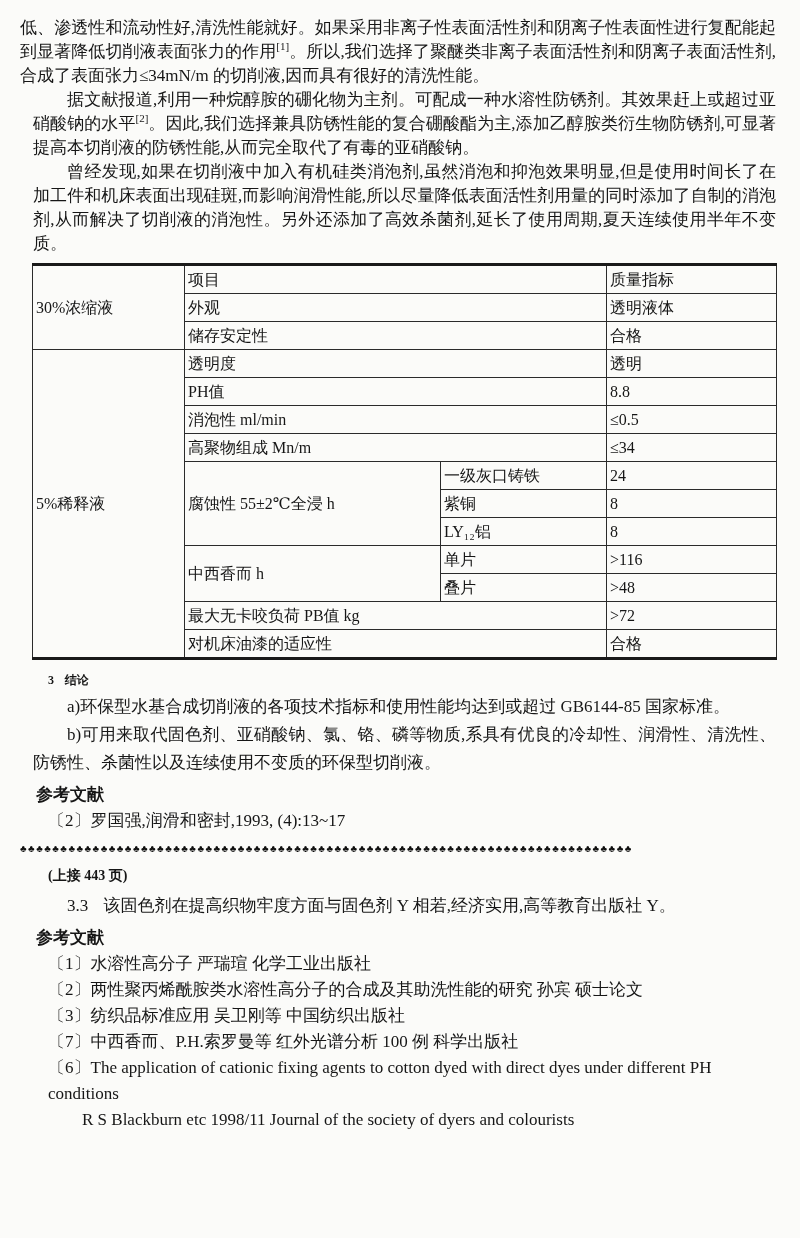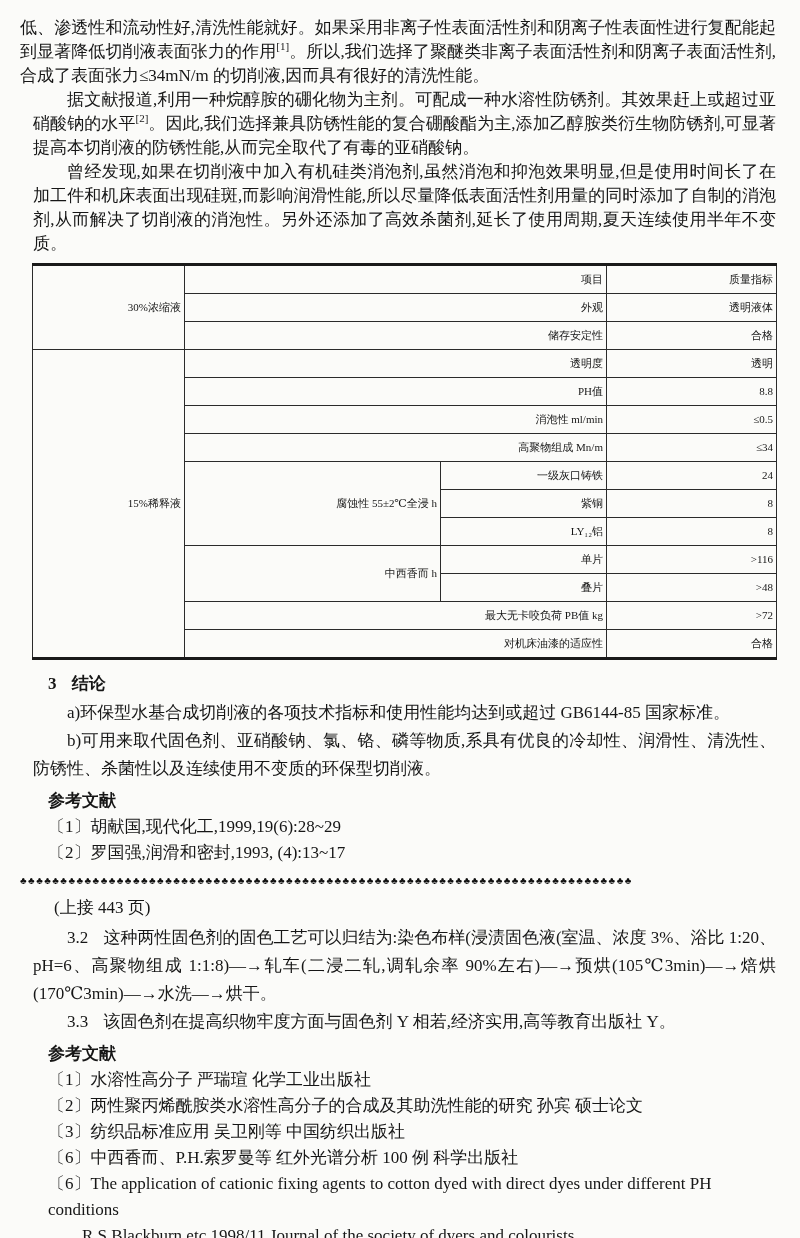--- a/index.html
+++ b/index.html
@@ -20,49 +20,49 @@
   table.qtable {
     border-collapse:collapse;
     margin:7px 0 0 12px;
     width:744px;
     table-layout:fixed;
     border-top:3px solid #1a1a1a;
     border-bottom:3px solid #1a1a1a;
   }
   table.qtable td {
     border:1px solid #2b2b2b;
-    text-align:right;
+    text-align:left;
     vertical-align:middle;
-    font-size:11px;
+    font-size:16px;
     line-height:19px;
     height:25px;
     padding:1px 3px;
     overflow:hidden;
   }
   td.lbl { border-left:none; }
   td.val { border-right:none;margin-top:16px; }
 
   
-  .sec-heading { font-weight:bold; font-size:17px; margin:12px 0 4px 28px; }
+  .sec-heading { font-weight:bold; font-size:12px; margin:12px 0 4px 28px; }
   .sec-heading .num { margin-right:0.9em; }
-  .ref-heading { font-weight:bold; font-size:17px; margin:6px 0 2px 28px; }
+  .ref-heading { font-weight:bold; font-size:17px; margin:6px 0 2px 16px; }
   .ref-line { font-size:17px; line-height:26px; margin-left:28px; }
   .ref-cont { margin-left:62px; }
 
   .ornament {
     margin:8px 0 6px 0;
     font-size:10px;
     line-height:14px;
     letter-spacing:1.5px;
     white-space:nowrap;
     overflow:hidden;
     color:#0d0d0d;
   }
 
-  .cont-note { font-size:17px; line-height:24px; margin:8px 0 4px 0; text-indent:2em; }
+  .cont-note { font-size:14px; line-height:24px; margin:8px 0 4px 0; text-indent:2em;font-weight:bold; }
   .sec-par { margin:2px 0 0 0; font-size:17px; line-height:28px; text-align:justify; }
   .sec-par .num { margin-right:0.9em; }
 </style>
 </head>
 <body>
 
 <div class="page">
 
   <p class="body-par"><span>低、渗透性和流动性好,清洗性能就好。如果采用非离子性表面活性剂和阴离子性表面性进行复配能起到显著降低切削液表面张力的作用</span><sup>[1]</sup><span>。所以,我们选择了聚醚类非离子表面活性剂和阴离子表面活性剂,合成了表面张力≤34mN/m 的切削液,因而具有很好的清洗性能。</span></p>
 
@@ -85,21 +85,21 @@
       </tr>
       <tr>
         <td colspan="2">外观</td>
         <td class="val">透明液体</td>
       </tr>
       <tr>
         <td colspan="2">储存安定性</td>
         <td class="val">合格</td>
       </tr>
       <tr>
-        <td class="lbl" rowspan="11">15%稀释液</td>
+        <td class="lbl" rowspan="11">5%稀释液</td>
         <td colspan="2">透明度</td>
         <td class="val">透明</td>
       </tr>
       <tr>
         <td colspan="2">PH值</td>
         <td class="val">8.8</td>
       </tr>
       <tr>
         <td colspan="2">消泡性 ml/min</td>
         <td class="val">≤0.5</td>
@@ -139,32 +139,30 @@
         <td class="val">合格</td>
       </tr>
     </tbody>
   </table>
 
   <div class="sec-heading"><span class="num">3</span><span>结论</span></div>
   <p class="body-par ind" style="line-height:28px">a)环保型水基合成切削液的各项技术指标和使用性能均达到或超过 GB6144-85 国家标准。</p>
   <p class="body-par ind" style="line-height:28px">b)可用来取代固色剂、亚硝酸钠、氯、铬、磷等物质,系具有优良的冷却性、润滑性、清洗性、防锈性、杀菌性以及连续使用不变质的环保型切削液。</p>
 
   <div class="ref-heading">参考文献</div>
-  <div class="ref-line">〔1〕胡献国,现代化工,1999,19(6):28~29</div>
   <div class="ref-line">〔2〕罗国强,润滑和密封,1993, (4):13~17</div>
 
   <div class="ornament">♣♣♣♣♣♣♣♣♣♣♣♣♣♣♣♣♣♣♣♣♣♣♣♣♣♣♣♣♣♣♣♣♣♣♣♣♣♣♣♣♣♣♣♣♣♣♣♣♣♣♣♣♣♣♣♣♣♣♣♣♣♣♣♣♣♣♣♣♣♣♣♣♣♣♣♣</div>
 
   <div class="cont-note">(上接 443 页)</div>
 
-  <p class="sec-par ind body-par" style="line-height:28px"><span class="num">3.2</span><span>这种两性固色剂的固色工艺可以归结为:染色布样(浸渍固色液(室温、浓度 3%、浴比 1:20、pH=6、高聚物组成 1:1:8)—→轧车(二浸二轧,调轧余率 90%左右)—→预烘(105℃3min)—→焙烘(170℃3min)—→水洗—→烘干。</span></p>
 
   <p class="sec-par ind body-par" style="line-height:28px"><span class="num">3.3</span><span>该固色剂在提高织物牢度方面与固色剂 Y 相若,经济实用,高等教育出版社 Y。</span></p>
 
   <div class="ref-heading">参考文献</div>
   <div class="ref-line">〔1〕水溶性高分子 严瑞瑄 化学工业出版社</div>
   <div class="ref-line">〔2〕两性聚丙烯酰胺类水溶性高分子的合成及其助洗性能的研究 孙宾 硕士论文</div>
   <div class="ref-line">〔3〕纺织品标准应用 吴卫刚等 中国纺织出版社</div>
-  <div class="ref-line">〔6〕中西香而、P.H.索罗曼等 红外光谱分析 100 例 科学出版社</div>
+  <div class="ref-line">〔7〕中西香而、P.H.索罗曼等 红外光谱分析 100 例 科学出版社</div>
   <div class="ref-line">〔6〕The application of cationic fixing agents to cotton dyed with direct dyes under different PH conditions</div>
   <div class="ref-line ref-cont">R S Blackburn etc 1998/11 Journal of the society of dyers and colourists</div>
 
 </div>
 
 </body></html>

